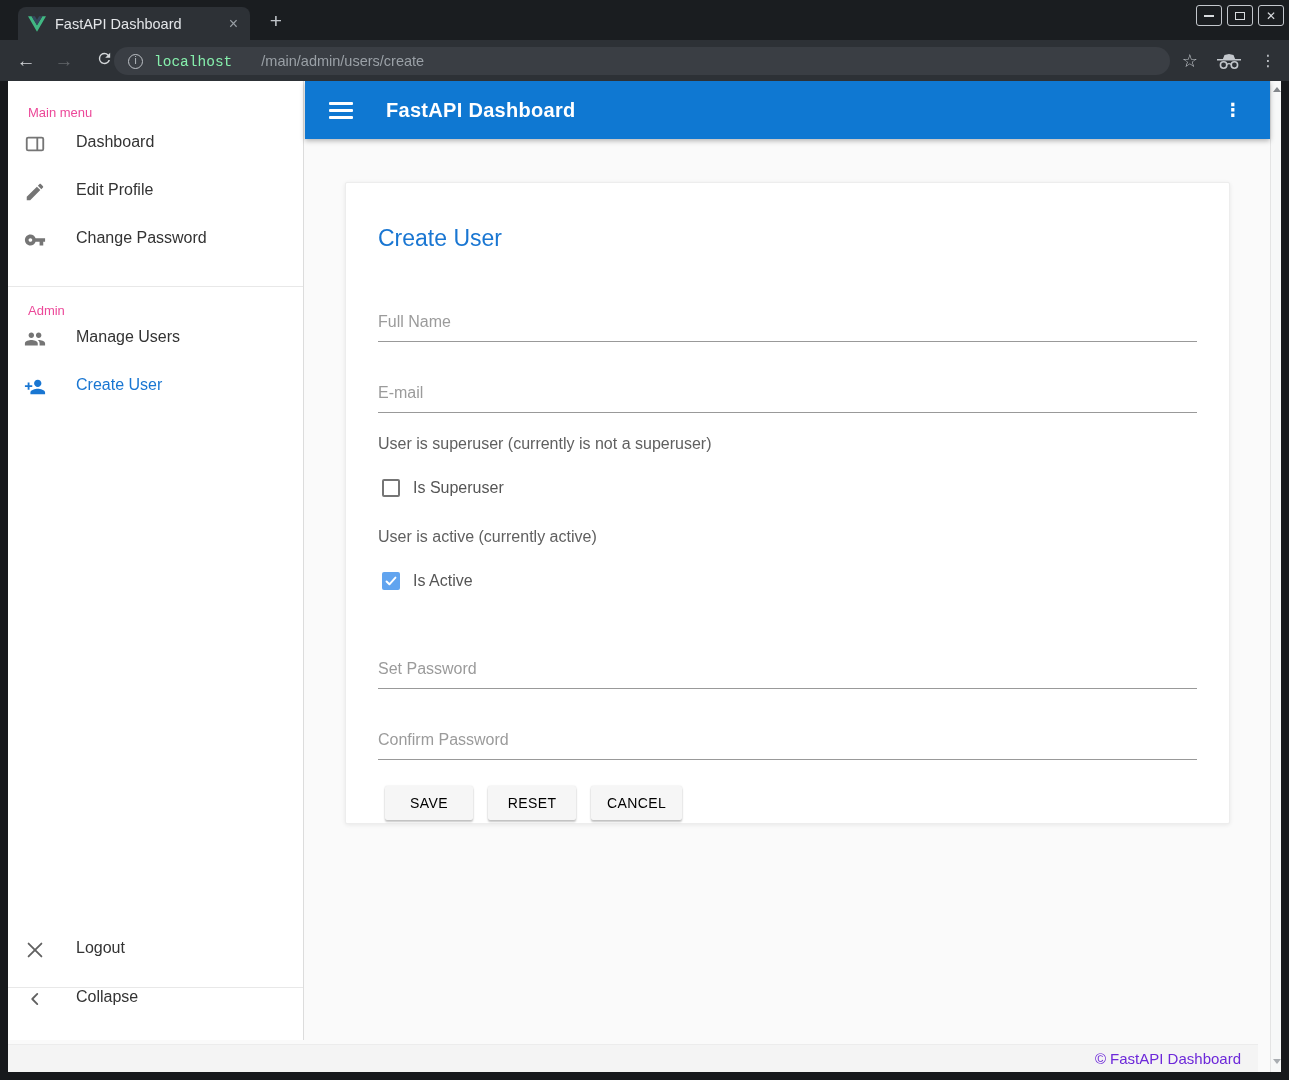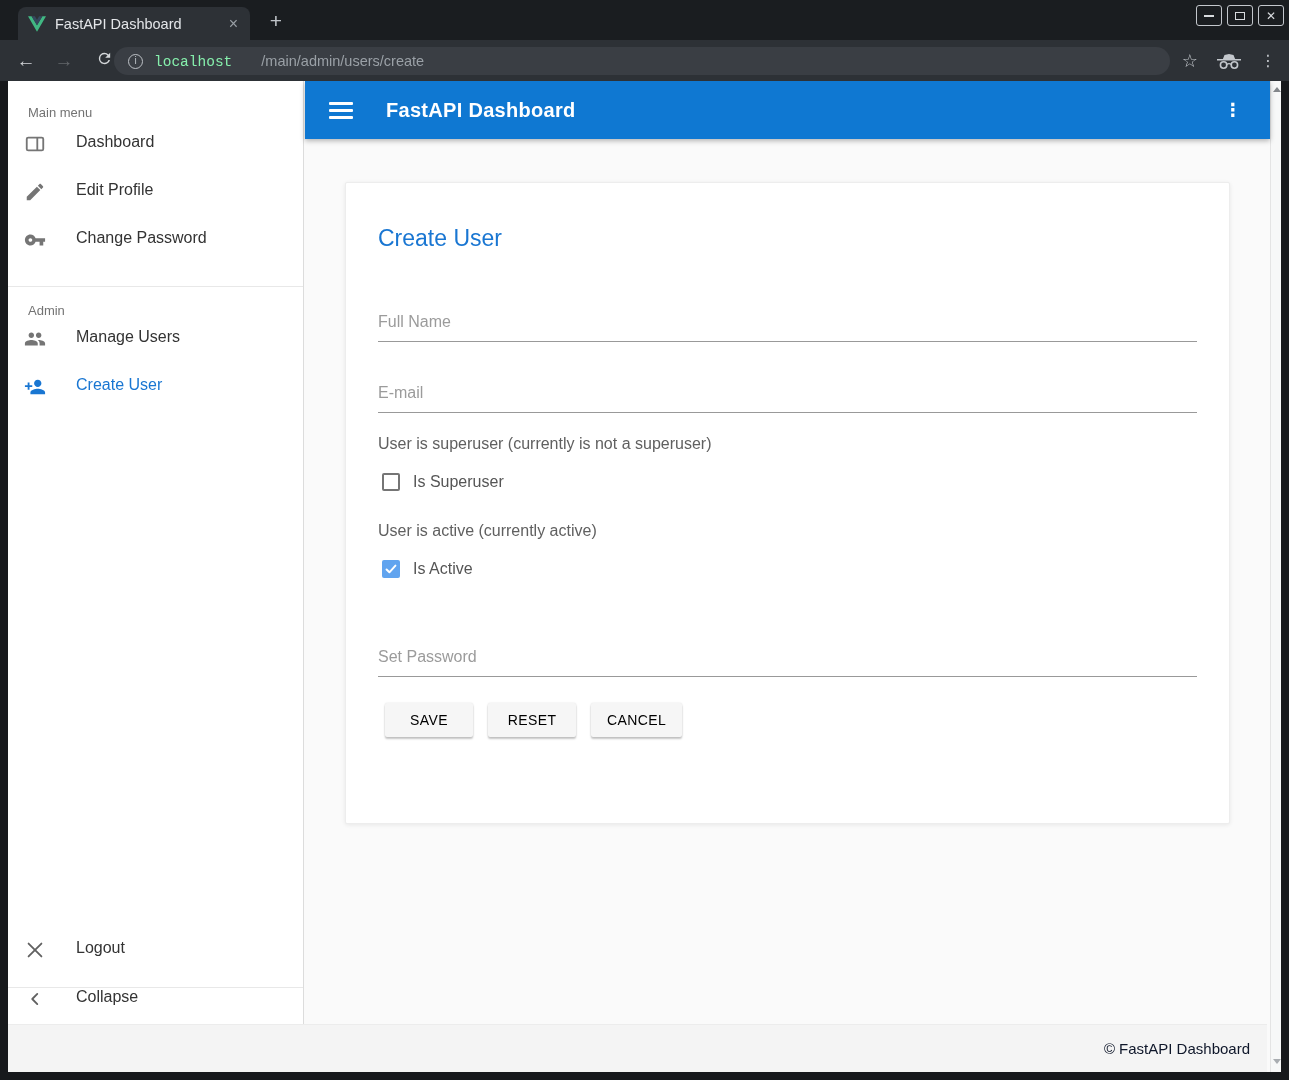--- a/index.html
+++ b/index.html
@@ -52,21 +52,21 @@
 
   .scrollbar { position:absolute; top:0; right:0; width:11px; height:991px; background:#f7f8f8; border-left:1px solid #e4e4e4; }
   .sb-up { position:absolute; top:6px; left:2px; width:0; height:0;
     border-left:4px solid transparent; border-right:4px solid transparent; border-bottom:5px solid #83878b; }
   .sb-down { position:absolute; bottom:8px; left:2px; width:0; height:0;
     border-left:4px solid transparent; border-right:4px solid transparent; border-top:5px solid #a9adb1; }
 
   
   .sidebar { position:absolute; top:0; left:0; width:296px; height:959px; background:#ffffff;
     border-right:1px solid #dcdcdc; }
-  .section-label { margin:24px 0 0 20px; font-size:13px; color:#737373; }
+  .section-label { margin:24px 0 0 20px; font-size:13px; color:#ec4899; }
   .menu-group { margin-top:13px; }
   .menu-item { height:48px; display:flex; align-items:flex-start; padding-left:16px; cursor:pointer; }
   .menu-item svg { width:22px; height:22px; flex:0 0 auto; }
   .menu-item .mi-label { margin-left:30px; font-size:16px; color:#333333; }
   .menu-item.active .mi-label { color:#1976d2; }
   .divider { height:1px; background:#e8e8e8; margin-top:9px; }
   .side-bottom { position:absolute; left:0; right:0; bottom:4px; }
 
   
   .main { position:absolute; top:0; left:297px; right:11px; bottom:32px; background:#fafafa; }
@@ -89,35 +89,35 @@
   .field input::placeholder { color:#9b9b9b; opacity:1; }
   .f-fullname { margin-top:61px; }
   .f-email    { margin-top:42px; }
   .f-setpass  { margin-top:70px; }
   .f-confirm  { margin-top:42px; }
 
   .hint { font-size:16px; color:#606060; }
   .hint-superuser { margin-top:22px; }
   .hint-active    { margin-top:31px; }
 
-  .check-row { display:flex; align-items:center; margin-top:20px; margin-left:4px; }
+  .check-row { display:flex; align-items:center; margin-top:26px; margin-left:4px; }
   .checkbox { width:18px; height:18px; border-radius:2px; flex:0 0 auto; position:relative; }
   .checkbox.unchecked { border:2px solid #757575; background:#fff; }
   .checkbox.checked { background:#61a4ef; }
   .checkbox svg { position:absolute; left:1px; top:1px; }
   .check-label { margin-left:13px; font-size:16px; color:#555555; }
 
   .btn-row { margin-top:26px; margin-left:7px; display:flex; gap:15px; }
   .btn { min-width:88px; height:34px; padding:0 16px; background:#f6f6f6; border:none; border-radius:2px;
     box-shadow:0 2px 2px rgba(0,0,0,0.22), 0 0 2px rgba(0,0,0,0.12);
     font-family:inherit; font-size:14px; font-weight:500; color:#000000; letter-spacing:.4px; cursor:pointer; }
 
-  .footer { position:absolute; left:0; right:14px; bottom:0; height:48px; background:#f4f4f4;
+  .footer { position:absolute; left:0; right:23px; bottom:0; height:28px; background:#f4f4f4;
     border-top:1px solid #ececec; display:flex; align-items:center; justify-content:flex-end;
-    padding-right:17px; font-size:15px; color:#0f172a; }
+    padding-right:17px; font-size:15px; color:#6d28d9; }
 </style>
 </head>
 <body>
 
 <div class="tabbar">
   <div class="tab">
     <svg class="vue-logo" viewBox="0 0 24 21">
       <path fill="#41b883" d="M0 0h4.8L12 12.3 19.2 0H24L12 20.7z"></path>
       <path fill="#35495e" d="M4.8 0h4.4L12 4.8 14.8 0h4.4L12 12.3z"></path>
     </svg>
@@ -257,20 +257,23 @@
               <path d="M4 9.5l3.2 3.2L14 5.2" stroke="#ffffff" stroke-width="2.2" fill="none" stroke-linecap="round" stroke-linejoin="round"></path>
             </svg>
           </span>
           <span class="check-label">Is Active</span>
         </div>
 
         <div class="field f-setpass">
           <input type="text" placeholder="Set Password" style="">
         </div>
 
+        <div class="field f-confirm">
+          <input type="text" placeholder="Confirm Password" style="">
+        </div>
 
         <div class="btn-row">
           <button class="btn">SAVE</button>
           <button class="btn">RESET</button>
           <button class="btn">CANCEL</button>
         </div>
       </section>
     </div>
   </div>
 

